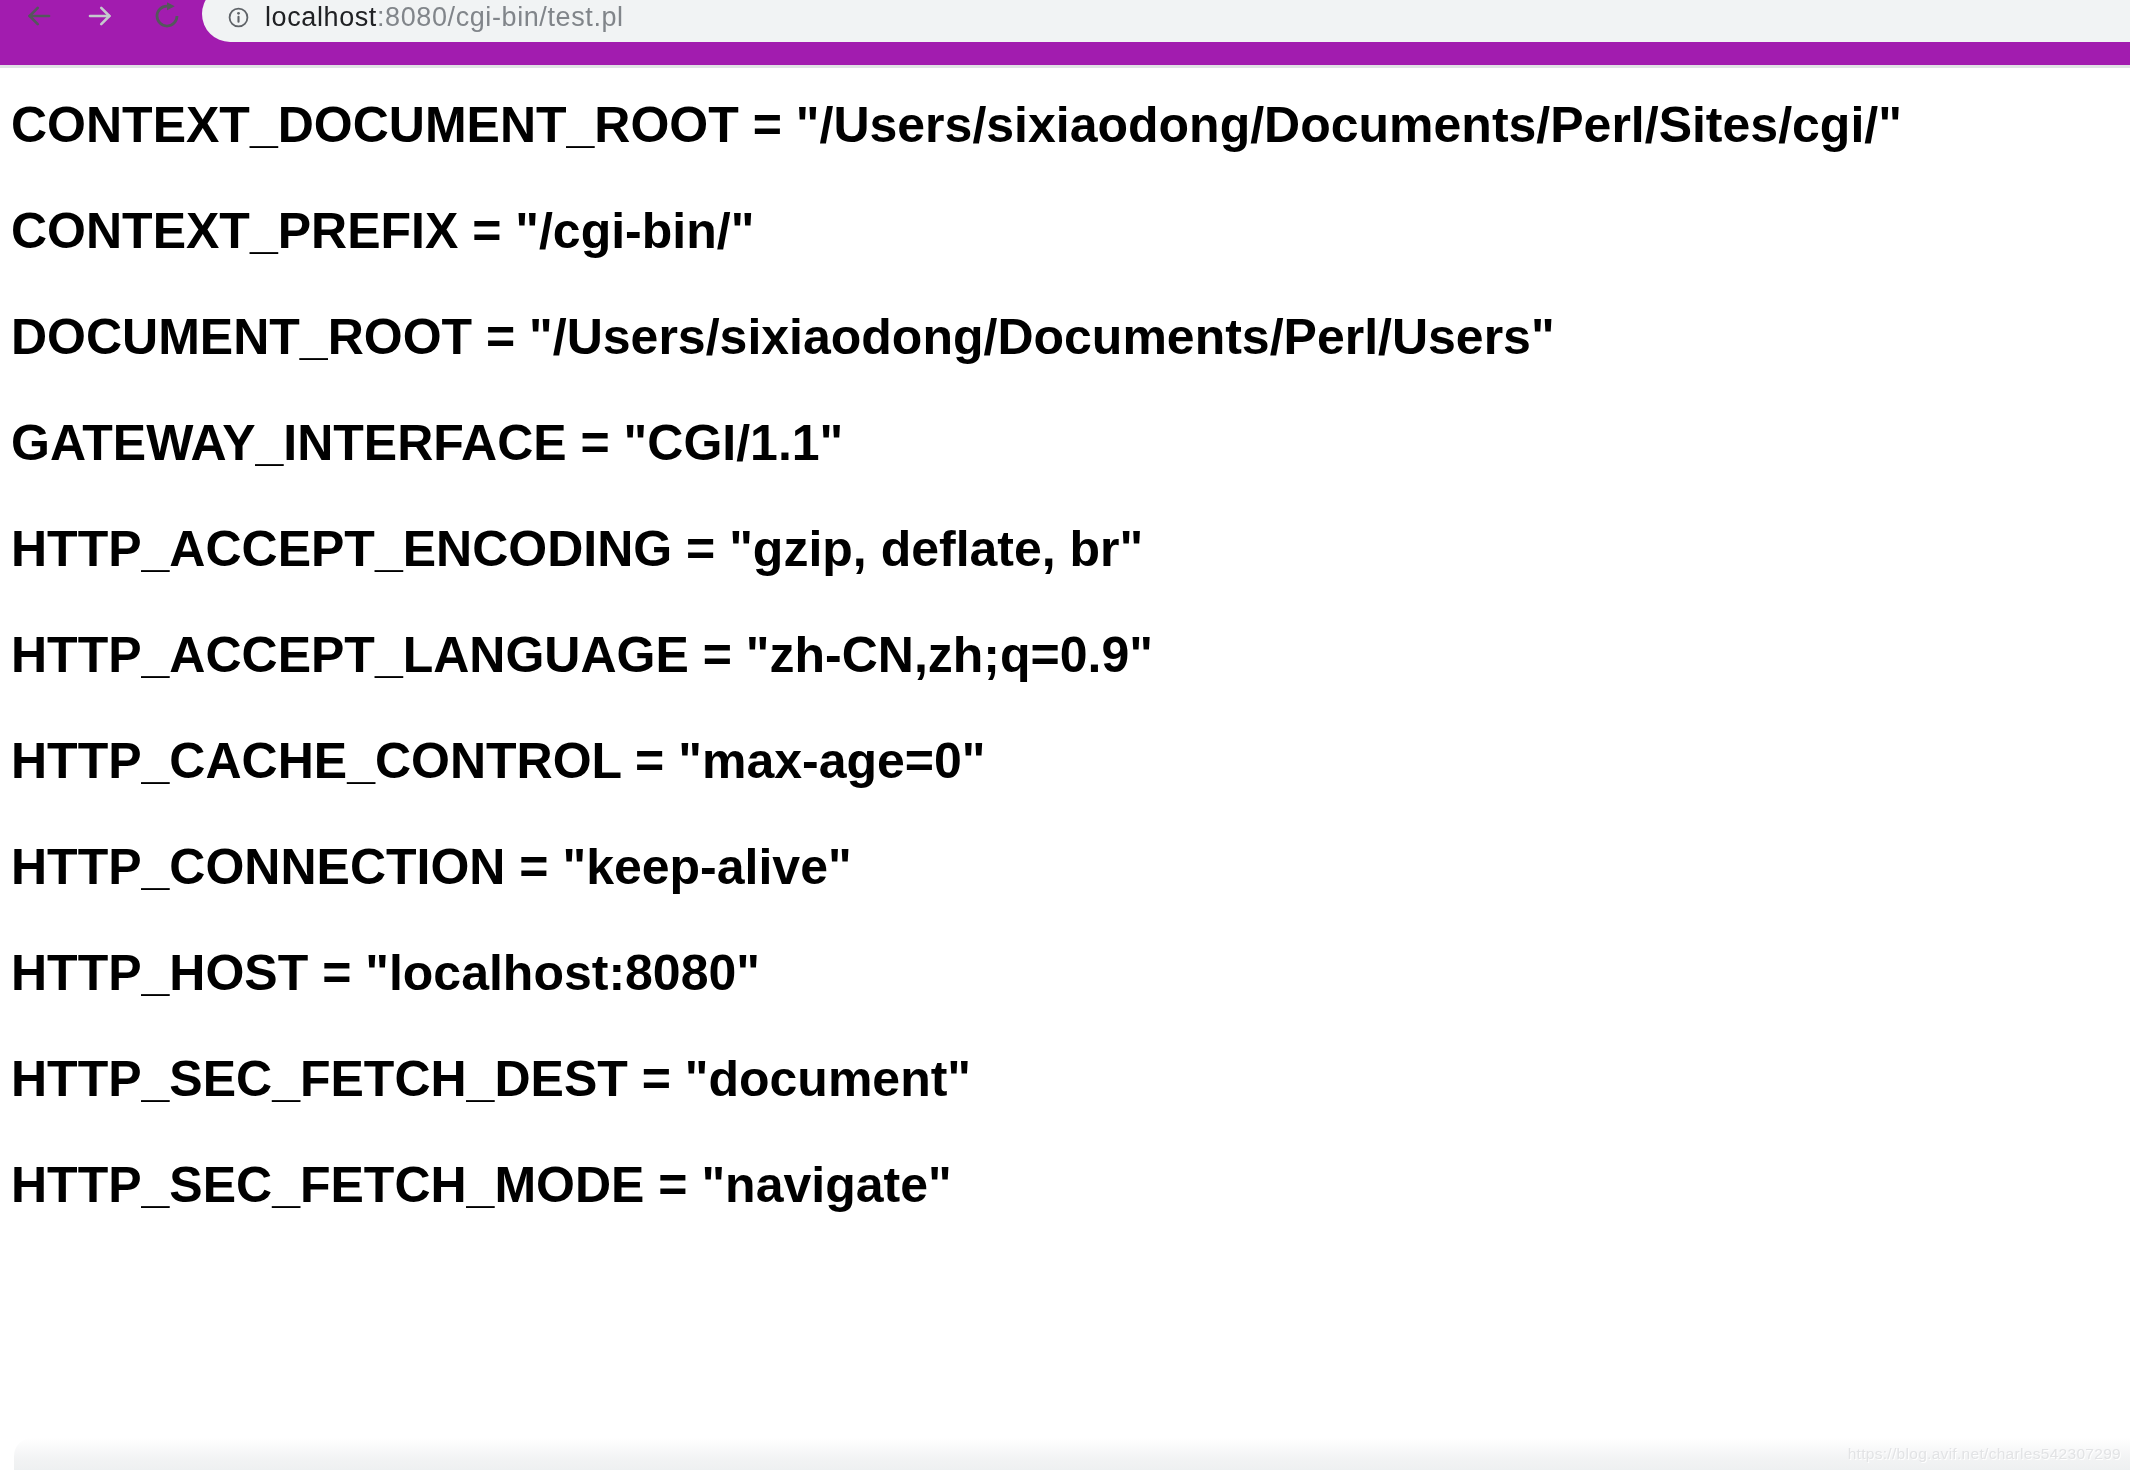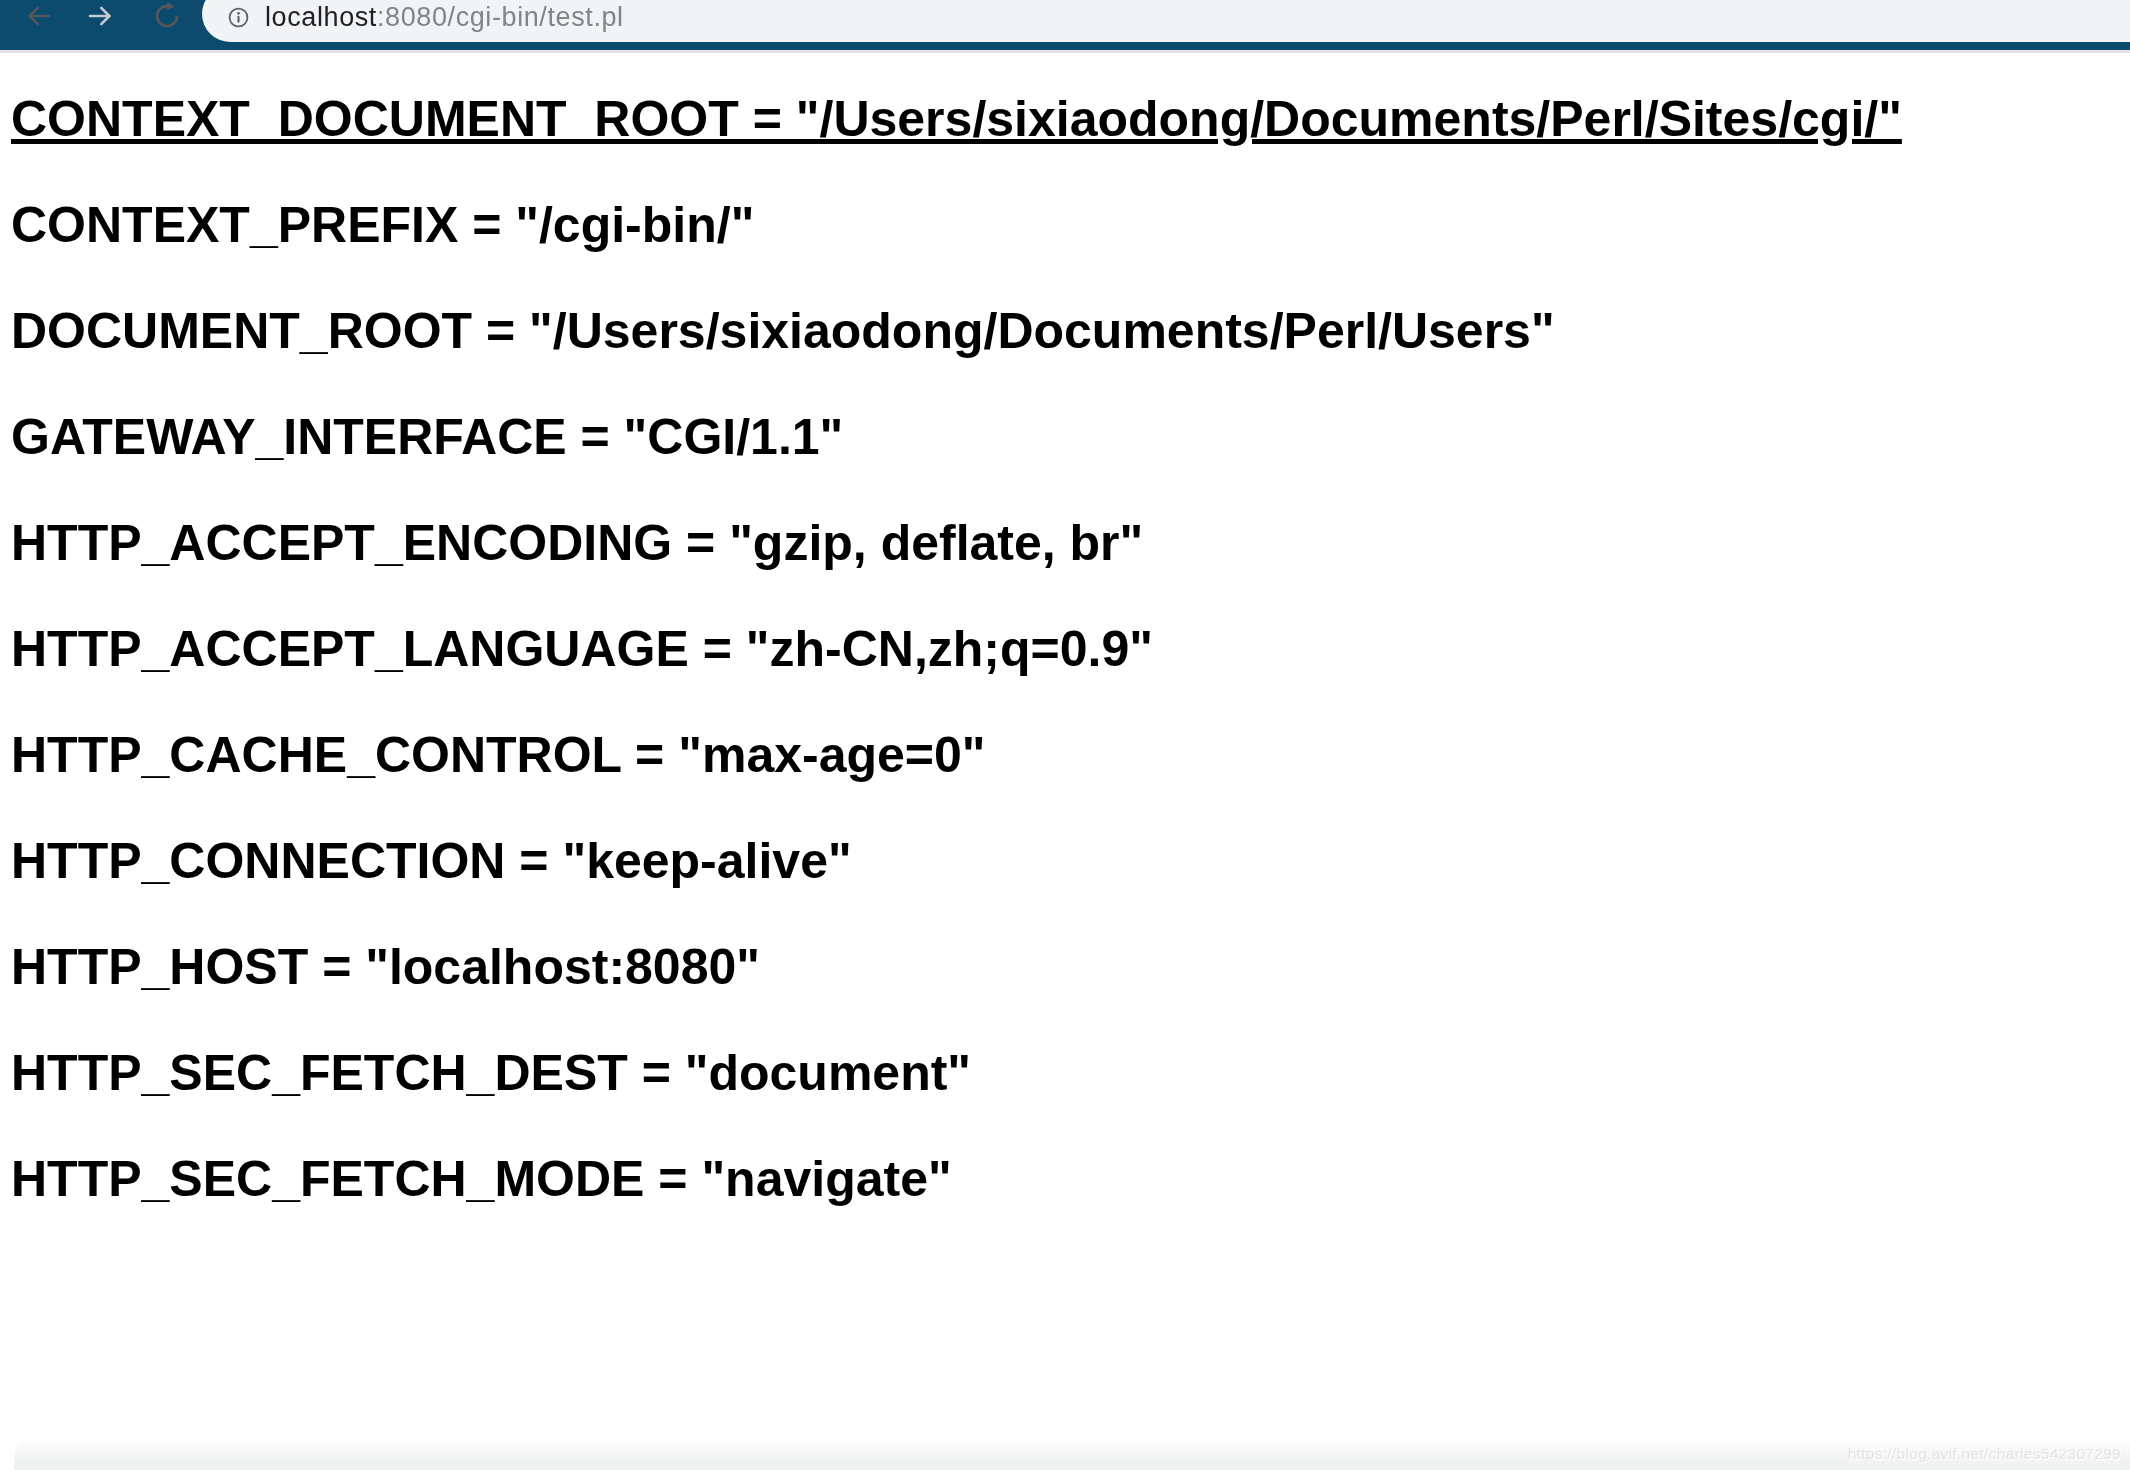--- a/index.html
+++ b/index.html
@@ -9,22 +9,22 @@
     height: 1470px;
     overflow: hidden;
     background: #ffffff;
     font-family: "Liberation Sans", sans-serif;
   }
   body { position: relative; }
 
   
   .toolbar {
     position: relative;
-    height: 53px;
-    background: #0c4a6e;
+    height: 68px;
+    background: #a21caf;
     border-bottom: 3px solid #e0e2e5;
     box-sizing: border-box;
     overflow: hidden;
     z-index: 5;
   }
   .nav-btn {
     position: absolute;
     top: 1px;
     width: 30px;
     height: 30px;
@@ -75,21 +75,21 @@
     padding: 16px 0 0 11px;
     color: #000000;
   }
   .content p {
     margin: 40px 0;
     font-size: 50px;
     line-height: 66px;
     font-weight: 700;
     white-space: nowrap;
   }
-  .content p:first-child { margin-top: 17px; text-decoration: underline; }
+  .content p:first-child { margin-top: 8px; }
   .wl { display: block; }
   .wl.clip { letter-spacing: -0.2px; }
 
   
   .bottom-fade {
     position: absolute;
     left: 14px;
     right: 0;
     bottom: 0;
     height: 32px;

